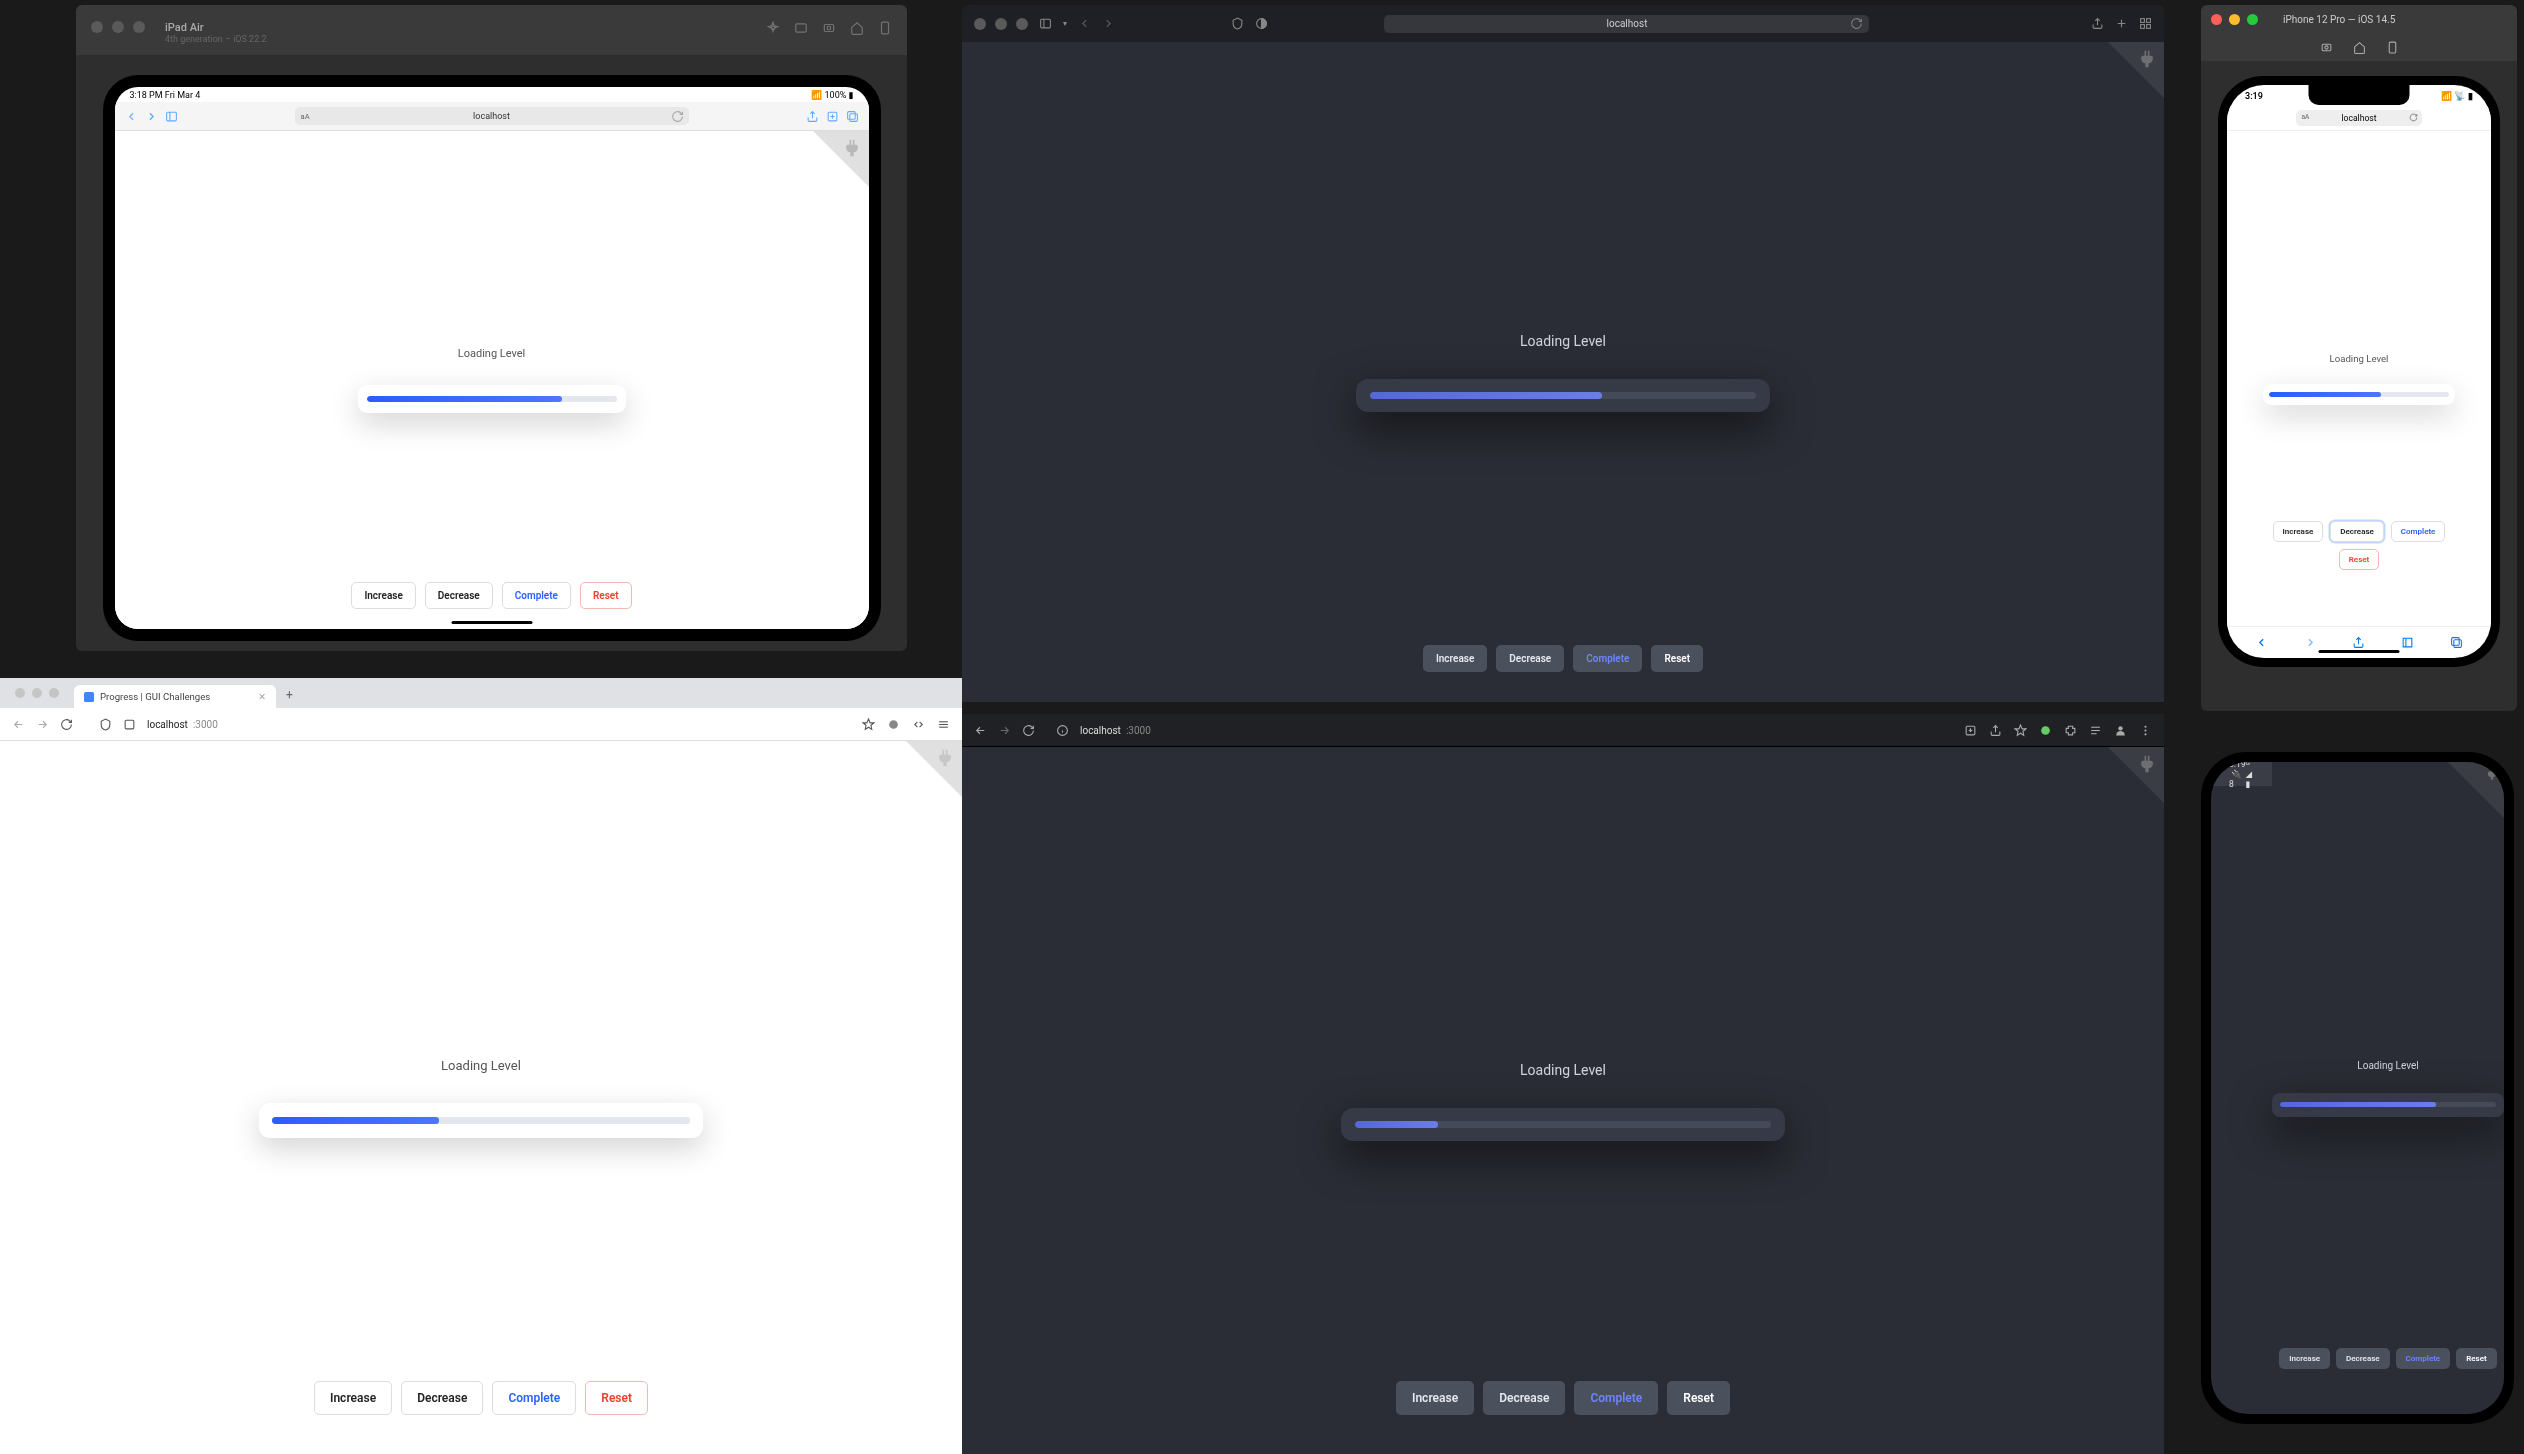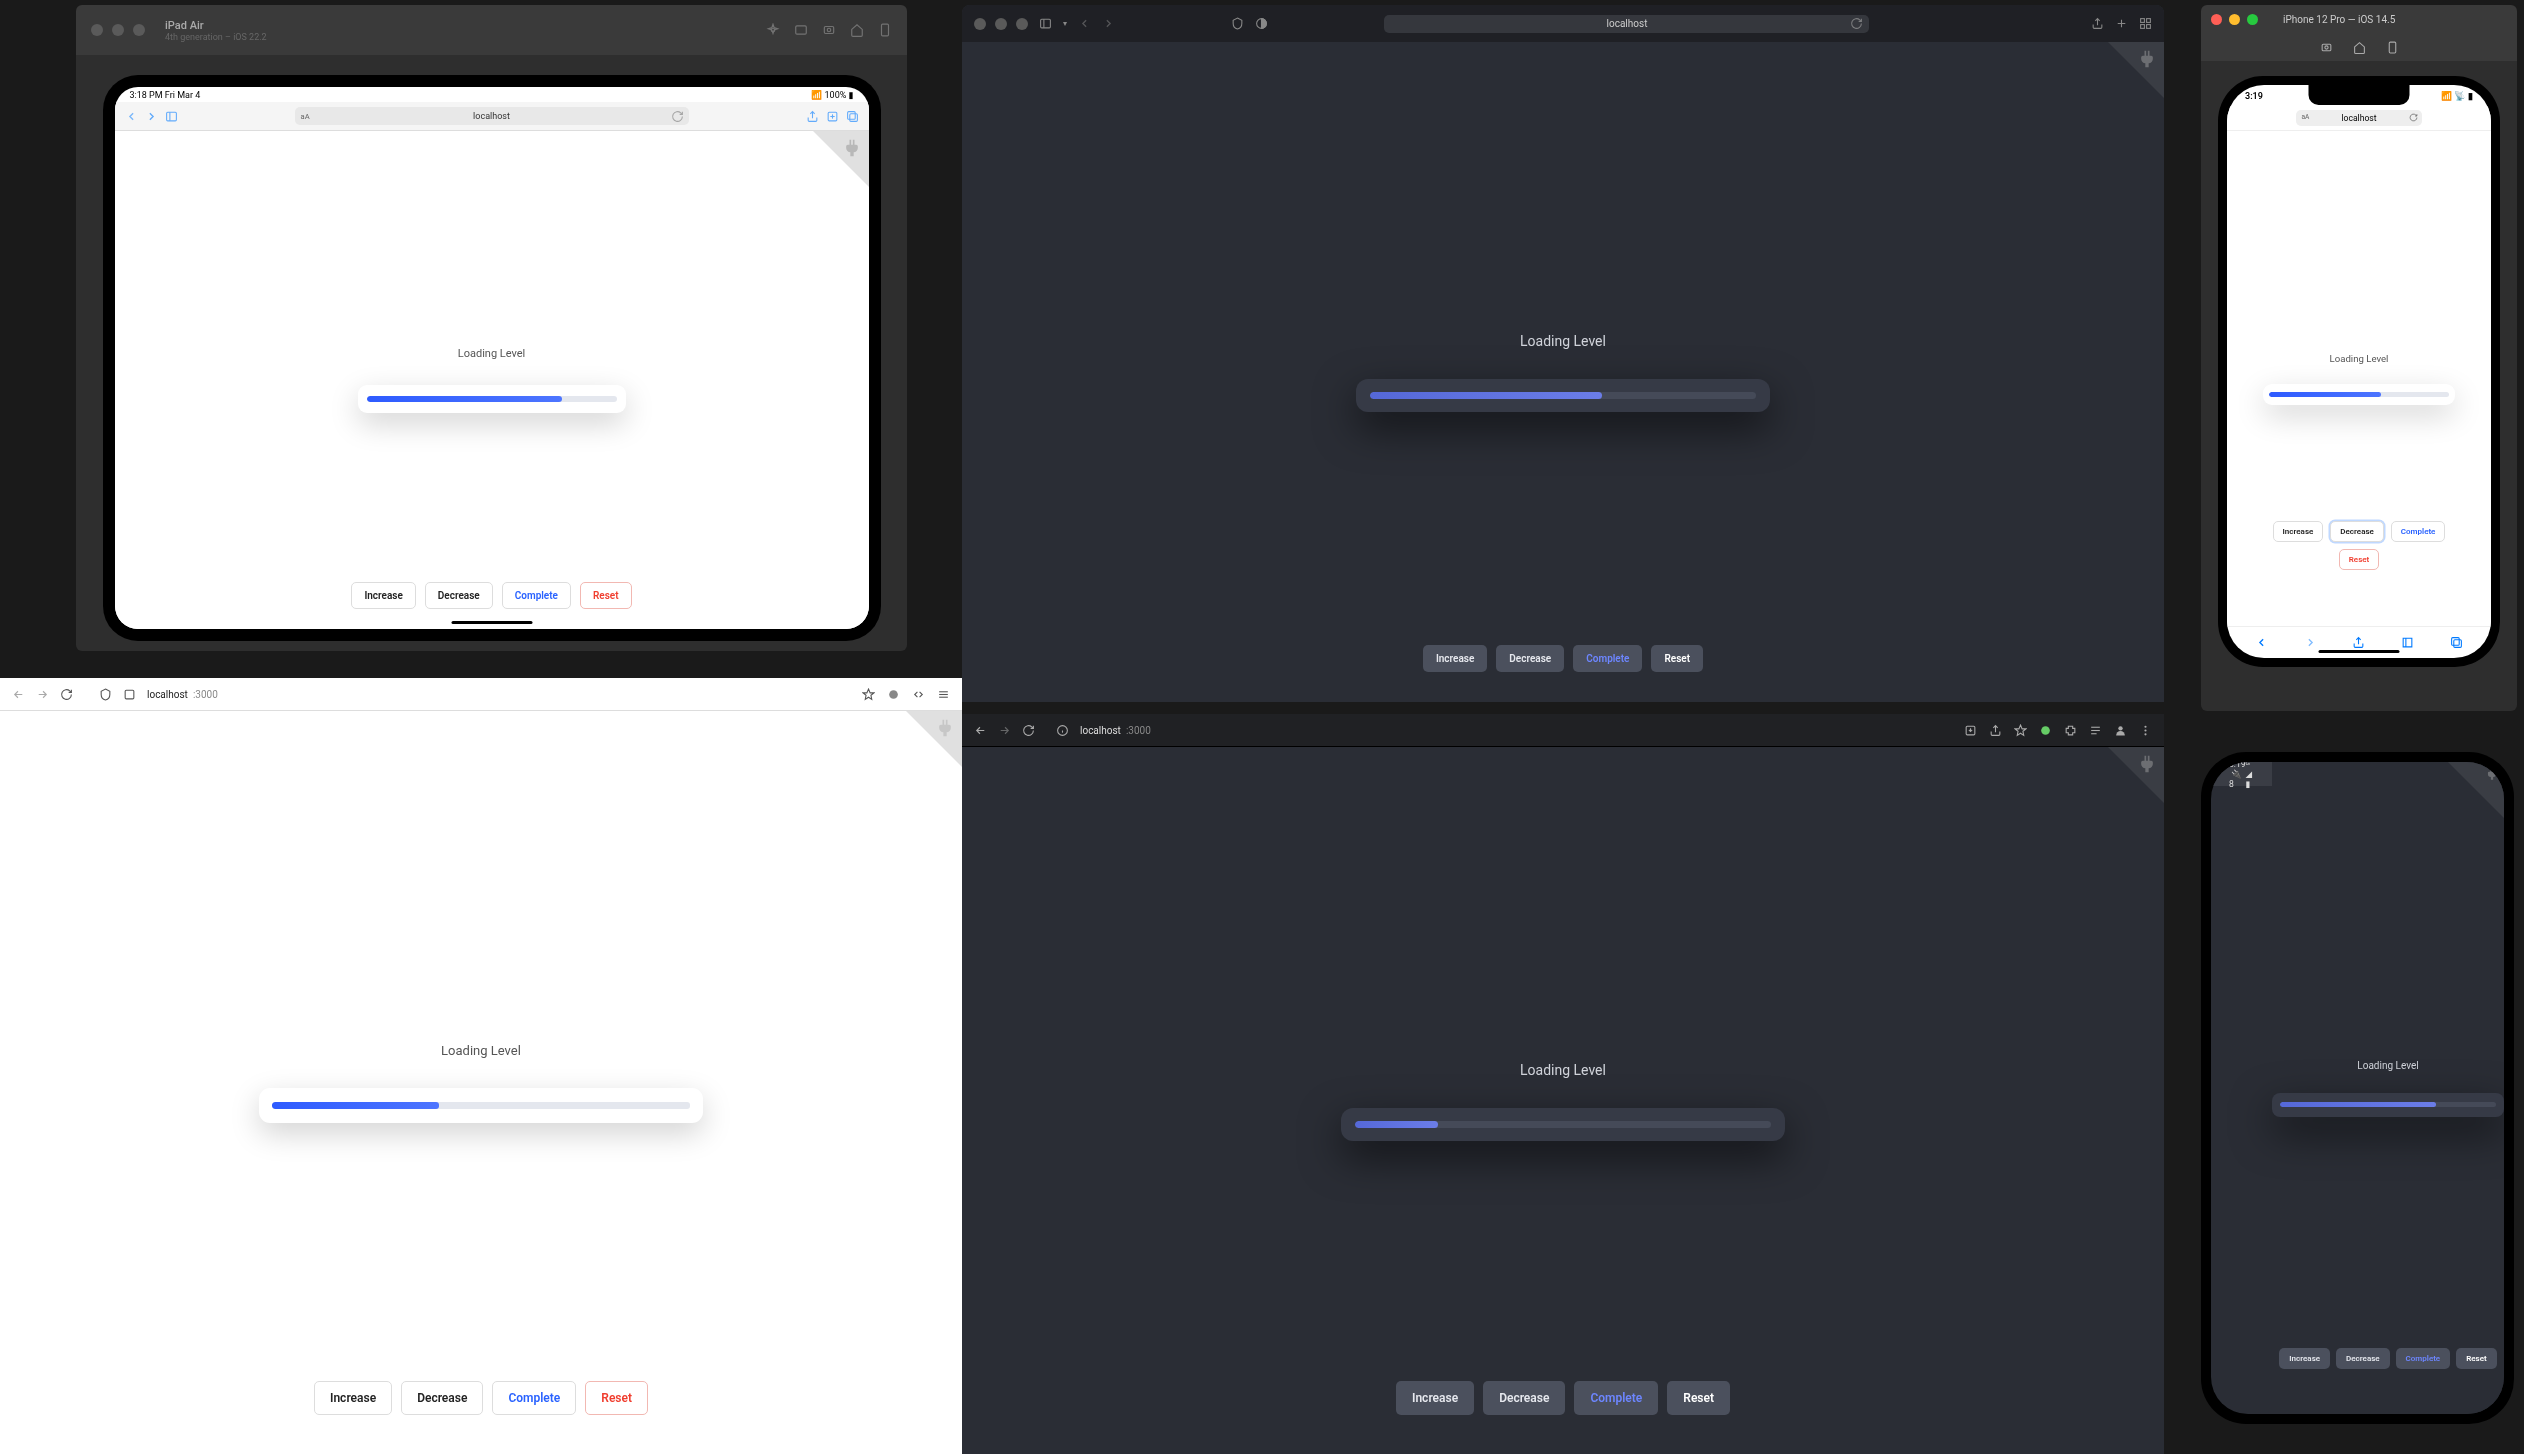--- a/index.html
+++ b/index.html
@@ -1,20 +1,20 @@
 <!DOCTYPE html>
 <html style="font-size:8px"><head>
 <meta charset="utf-8">
 <style>
 * { margin: 0; padding: 0; box-sizing: border-box; font-family: -apple-system, BlinkMacSystemFont, "Segoe UI", Roboto, sans-serif; }
 body { background: #1a1a1a; width: 2585px; height: 1454px; overflow: hidden; position: relative; }
 
 
 .ipad-window { position: absolute; left: 76px; top: 5px; width: 831px; height: 646px; }
-.ipad-titlebar { background: #3a3a3a; height: 50px; border-radius: 6px 6px 0 0; display: flex; align-items: center; padding: 0 15px; }
+.ipad-titlebar { background: #3a3a3a; height: 50px; border-radius: 6px 6px 0 0; display: flex; align-items: flex-start; padding: 16px 15px; }
 .traffic-lights { display: flex; gap: 9px; }
 .traffic-light { width: 12px; height: 12px; border-radius: 50%; background: #5a5a5a; }
 .ipad-device-info { margin-left: 20px; color: #888; }
 .ipad-device-info .name { font-size: 11px; font-weight: 500; color: #aaa; }
 .ipad-device-info .sub { font-size: 9px; color: #666; }
 .ipad-title-icons { margin-left: auto; display: flex; gap: 14px; }
 .ipad-title-icons .ti { width: 14px; height: 14px; opacity: .5; }
 .ipad-body { background: #2e2e2e; border-radius: 0 0 6px 6px; height: 596px; display: flex; align-items: flex-start; justify-content: center; padding-top: 20px; }
 .ipad-frame { width: 778px; height: 566px; background: #000; border-radius: 35px; padding: 12px; }
 .ipad-screen { width: 100%; height: 100%; background: #fff; border-radius: 23px; position: relative; display: flex; flex-direction: column; overflow: hidden; }
@@ -345,20 +345,33 @@
               <rect x="3" y="3" width="14" height="14" rx="2"></rect>
             </svg>
         </div>
         <div class="home-indicator"></div>
       </div>
     </div>
   </div>
 </div>
 
 <div class="chrome-light">
+  <div class="chrome-tabs">
+    <div class="lights">
+        <span></span>
+        <span></span>
+        <span></span>
+      </div>
+    <div class="chrome-tab">
+      <span class="fav"></span>
+      <span>Progress | GUI Challenges</span>
+      <span class="close">✕</span>
+    </div>
+    <span style="padding:0 10px 6px;color:#666;font-size:12px">+</span>
+  </div>
   <div class="chrome-url">
     <svg class="nav-icon-svg muted" viewBox="0 0 24 24" fill="none" stroke="#555" stroke-width="2">
         <path d="M19 12H5M11 18l-6-6 6-6"></path>
       </svg>
     <svg class="nav-icon-svg muted" viewBox="0 0 24 24" fill="none" stroke="#555" stroke-width="2">
         <path d="M5 12h14M13 6l6 6-6 6"></path>
       </svg>
     <svg class="nav-icon-svg" viewBox="0 0 24 24" fill="none" stroke="#555" stroke-width="2">
         <path d="M21 12a9 9 0 11-3-6.7L21 8"></path>
         <path d="M21 3v5h-5"></path>

